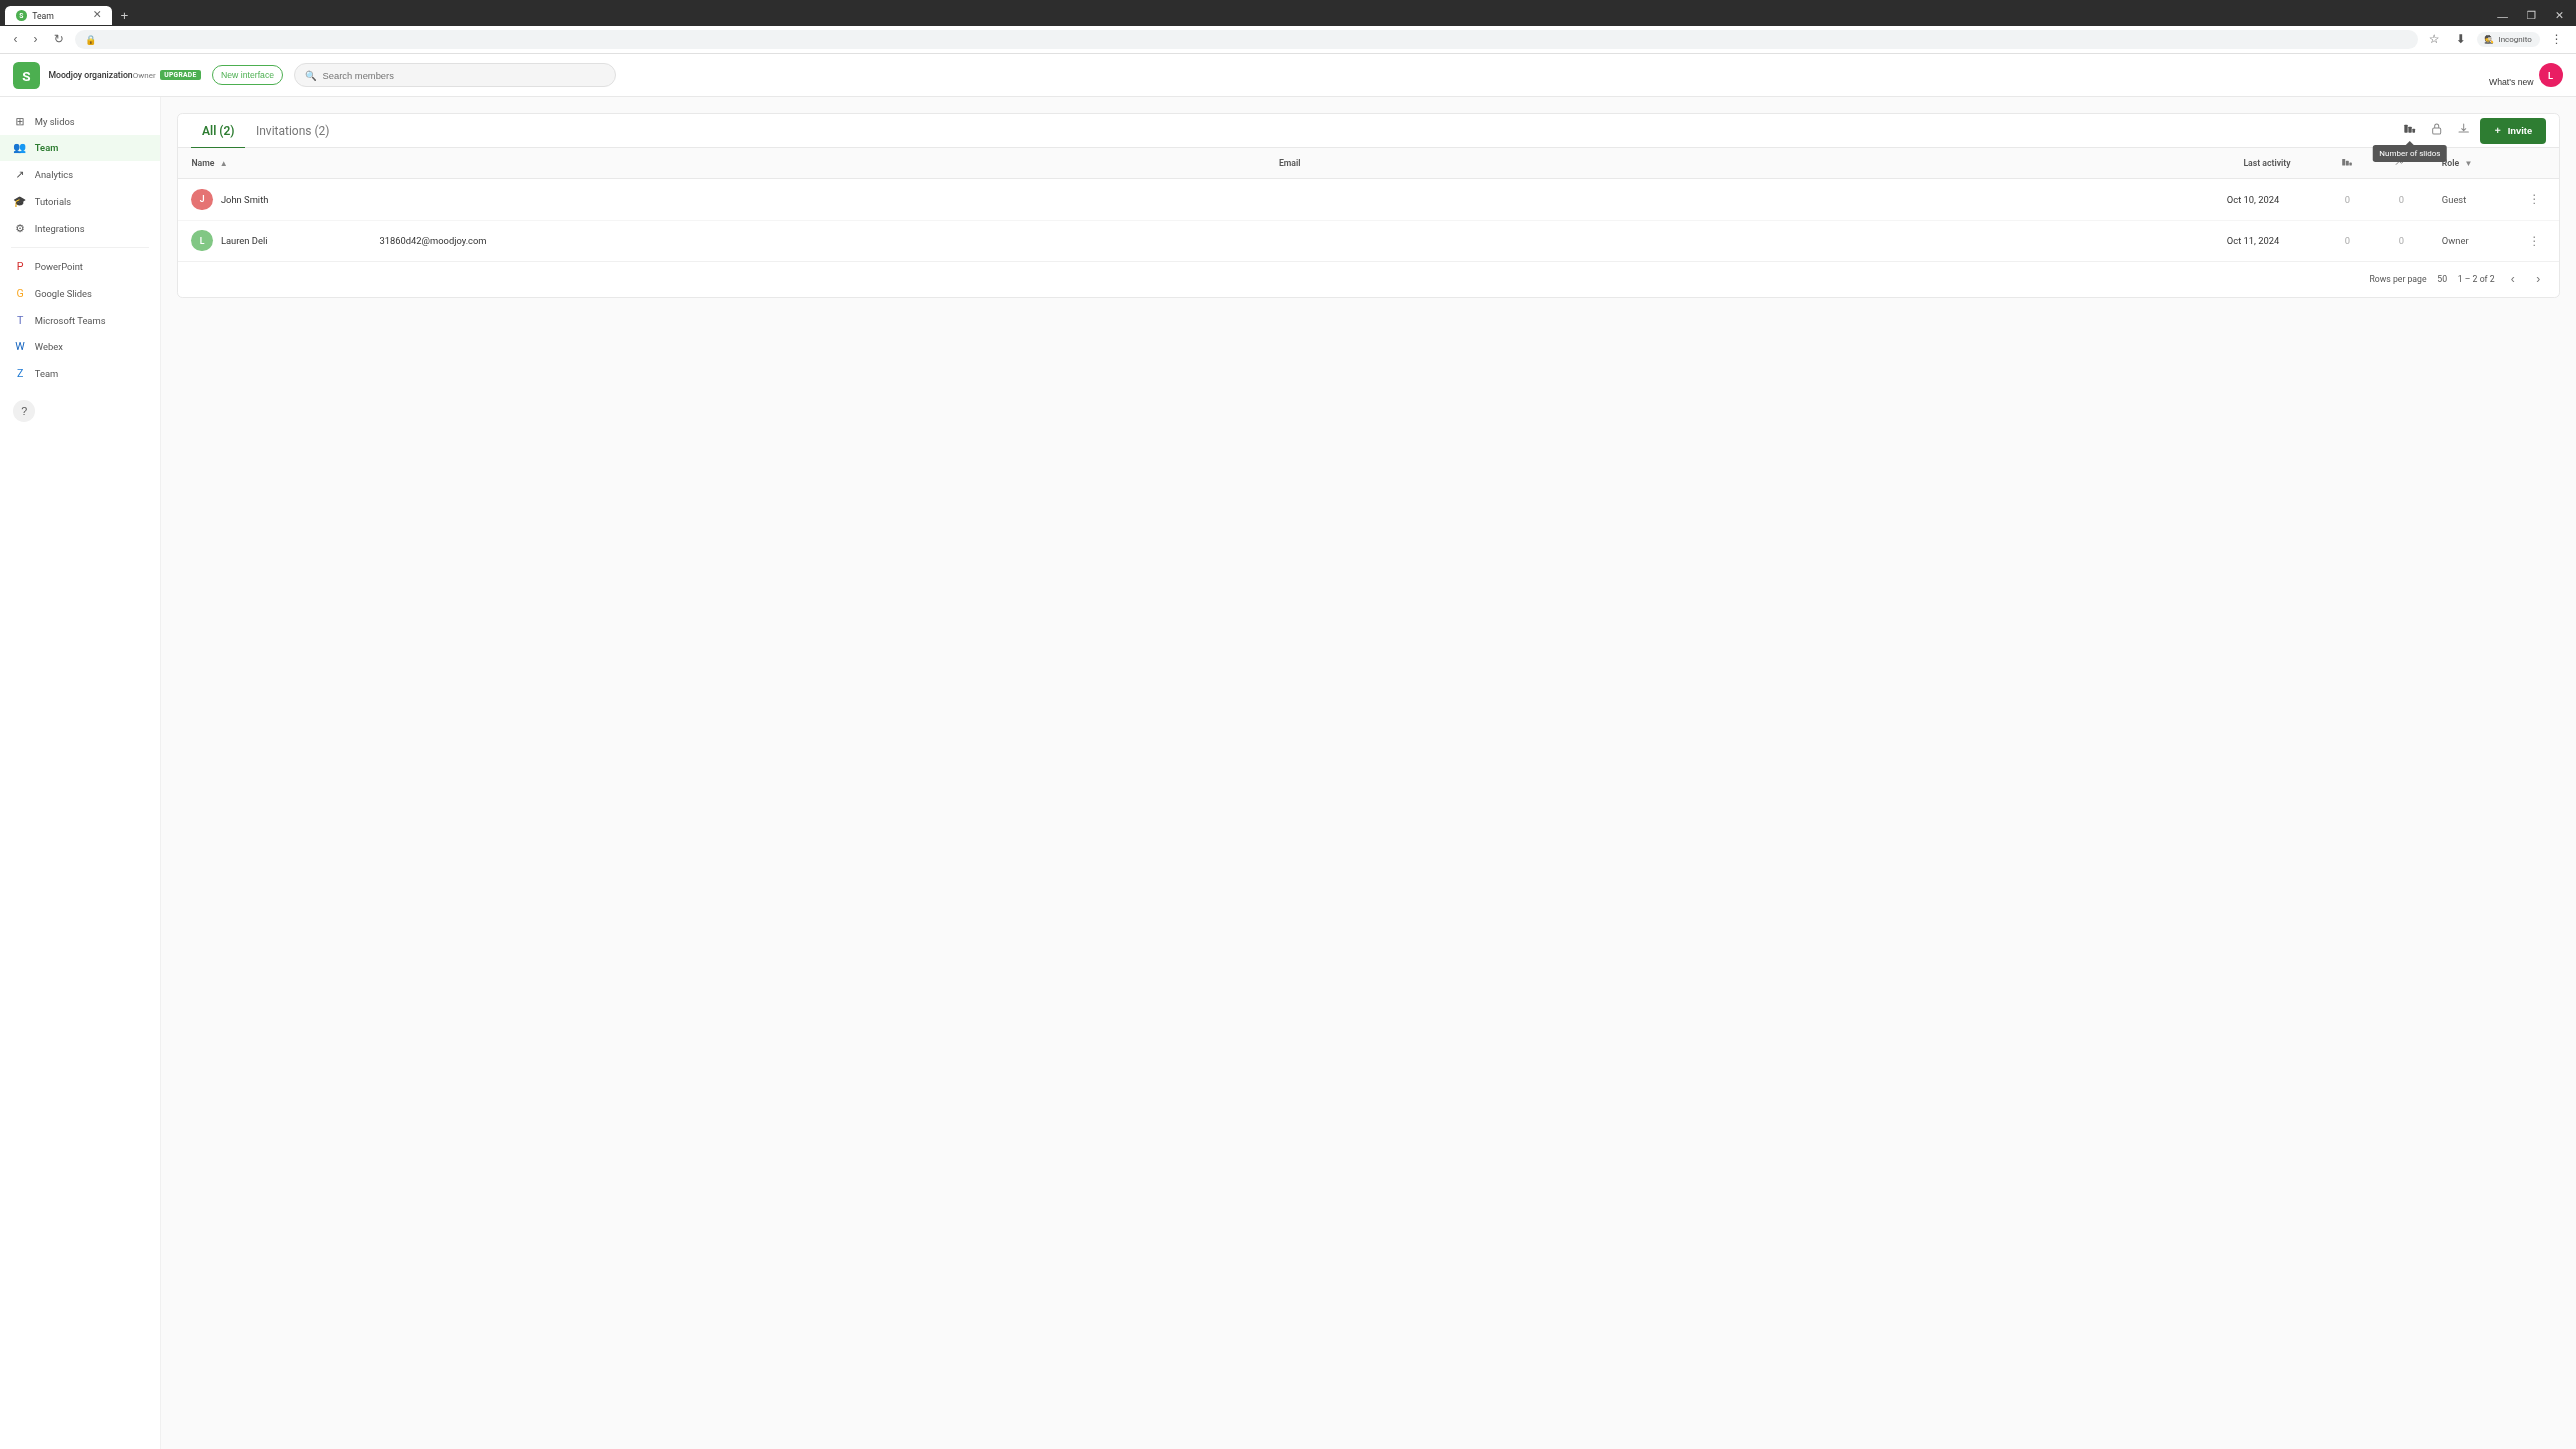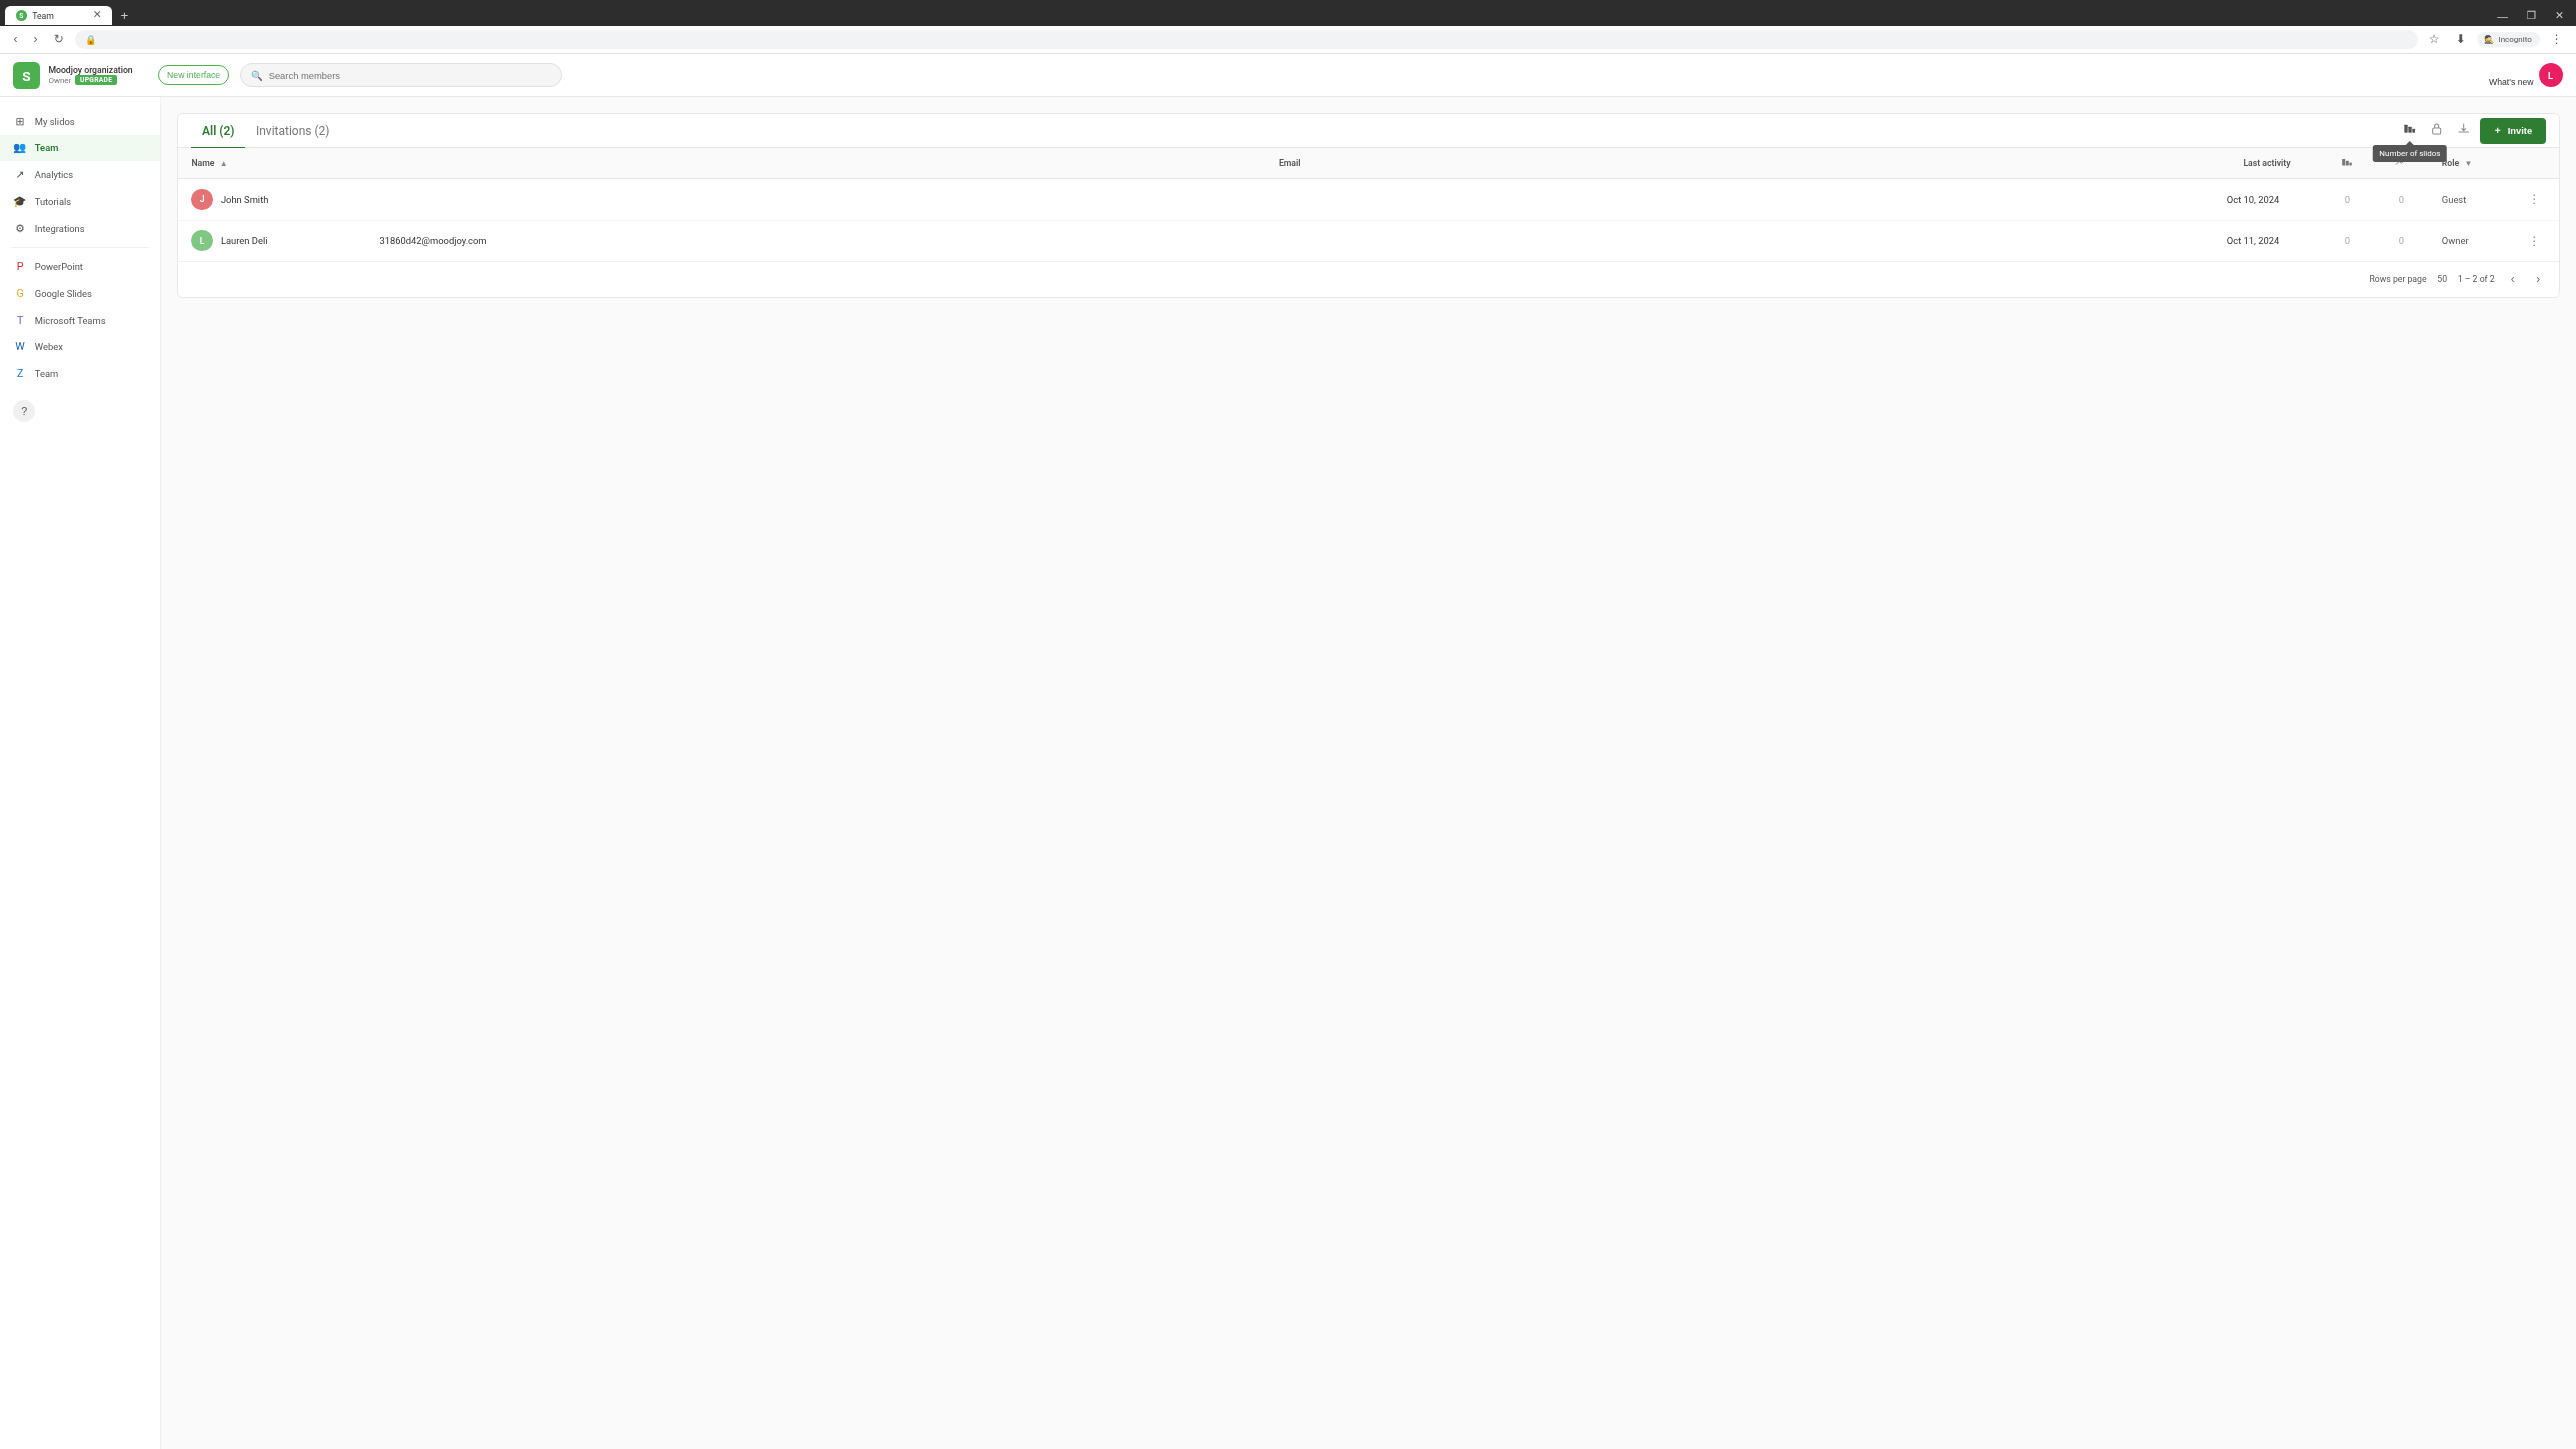--- a/index.html
+++ b/index.html
@@ -21,21 +21,21 @@
     .address-bar input { background: none; border: none; outline: none; font-size: 8.7px; color: #333; flex: 1; }
     .toolbar-actions { display: flex; align-items: center; gap: 5.4px; }
     .toolbar-icon-btn { background: none; border: none; color: #555; cursor: pointer; font-size: 12px; padding: 2.7px 5.4px; border-radius: 50%; }
     .incognito-badge { display: flex; align-items: center; gap: 4px; background: #f1f3f4; border-radius: 13.4px; padding: 2.7px 8px; font-size: 8px; color: #555; }
 
     
     .app-container { background: #fff; min-height: calc(100vh - 54px); display: flex; flex-direction: column; }
     .app-header { background: #fff; border-bottom: 0.7px solid #e8e8e8; display: flex; align-items: center; padding: 0 13.4px; height: 43px; gap: 10.7px; }
     .logo-area { display: flex; align-items: center; gap: 8px; min-width: 134px; }
     .slido-logo { width: 27px; height: 27px; }
-    .org-info { display: flex; flex-direction: column; }
+    .org-info { display: flex; flex-direction: row; }
     .org-name { font-size: 8.7px; font-weight: 500; color: #333; }
     .org-role { font-size: 8px; color: #777; display: flex; align-items: center; gap: 4px; }
     .upgrade-badge { background: #4CAF50; color: white; font-size: 6.7px; font-weight: 700; padding: 1.3px 4.7px; border-radius: 2px; letter-spacing: 0.3px; }
     .new-interface-btn { border: 0.7px solid #4CAF50; color: #4CAF50; background: none; border-radius: 13.4px; padding: 4px 8px; font-size: 8.7px; cursor: pointer; font-weight: 500; }
     .search-bar { flex: 1; max-width: 322px; display: flex; align-items: center; background: #f5f5f5; border-radius: 16px; padding: 5.4px 10.7px; gap: 5.4px; border: 0.7px solid #e0e0e0; }
     .search-bar input { background: none; border: none; outline: none; font-size: 9.4px; color: #555; flex: 1; }
     .header-right { margin-left: auto; display: flex; align-items: flex-end; gap: 5px; }
     .whats-new-btn { background: none; border: none; color: #333; font-size: 8.7px; cursor: pointer; font-weight: 500; }
     .avatar { width: 24px; height: 24px; border-radius: 50%; background: #e91e63; display: flex; align-items: center; justify-content: center; color: white; font-weight: 600; font-size: 9.4px; overflow: hidden; }
 

